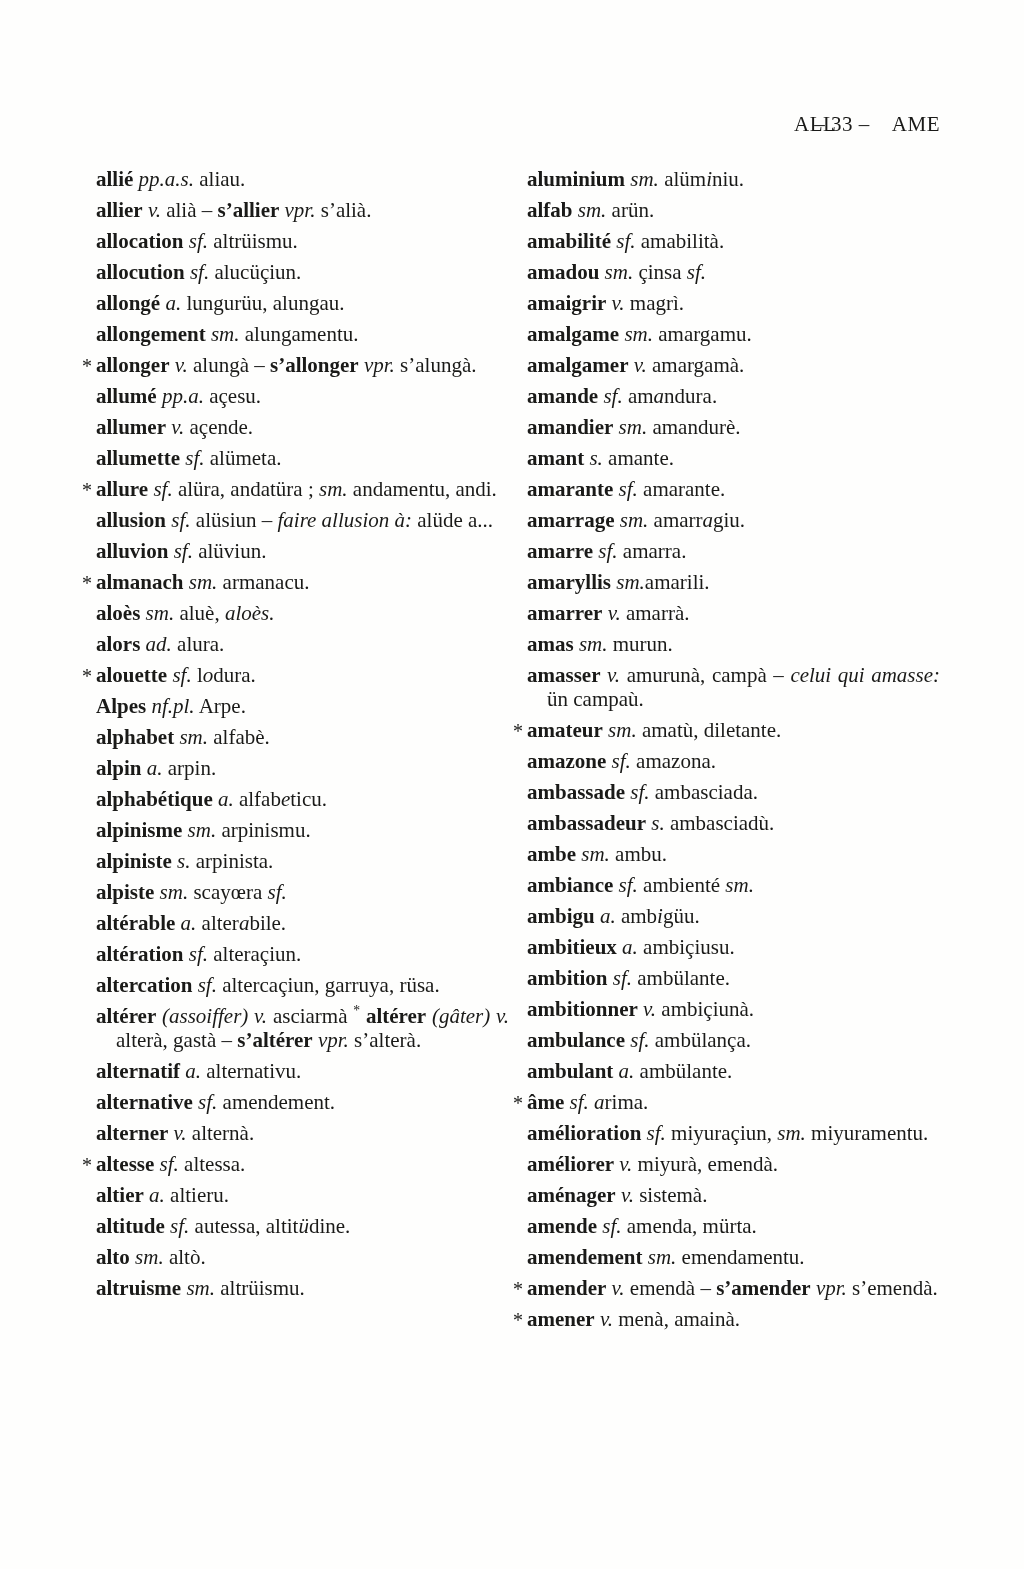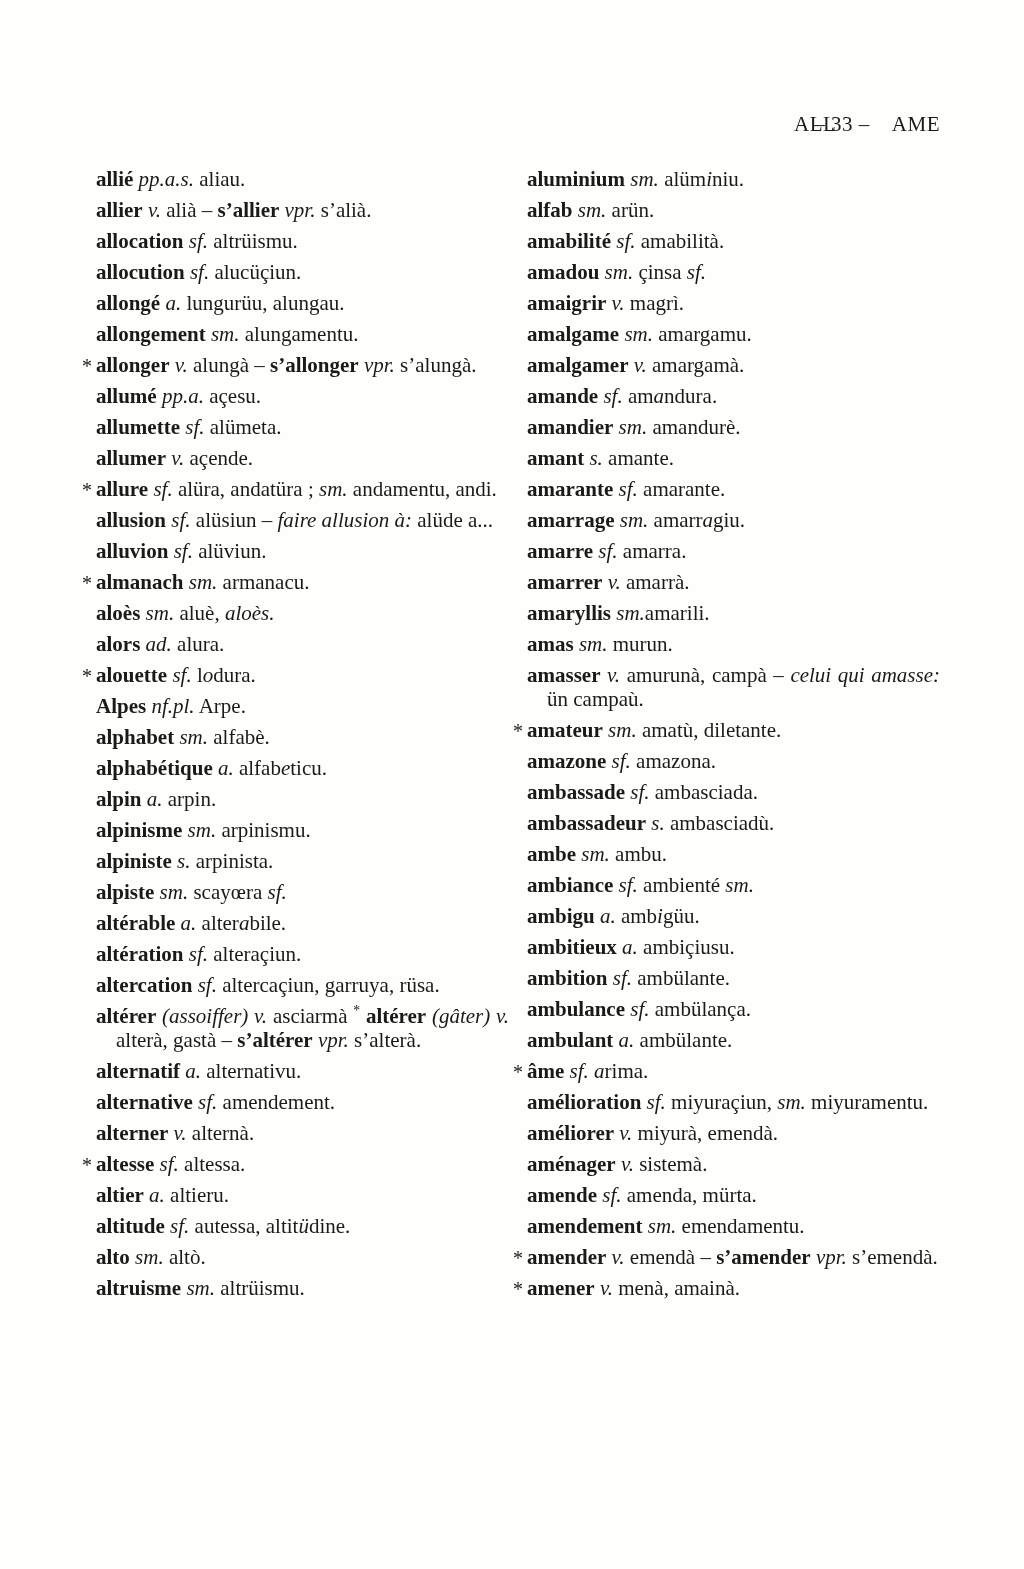--- a/index.html
+++ b/index.html
@@ -59,33 +59,33 @@
   <div class="columns">
     <div class="col" id="col-left">
         <p class="entry"><span class="rb">allié</span><span class="ri"> pp.a.s.</span><span class="rn"> aliau.</span></p>
         <p class="entry"><span class="rb">allier</span><span class="ri"> v.</span><span class="rn"> alià – </span><span class="rb">s’allier</span><span class="ri"> vpr.</span><span class="rn"> s’alià.</span></p>
         <p class="entry"><span class="rb">allocation</span><span class="ri"> sf.</span><span class="rn"> altrüismu.</span></p>
         <p class="entry"><span class="rb">allocution</span><span class="ri"> sf.</span><span class="rn"> alucüçiun.</span></p>
         <p class="entry"><span class="rb">allongé</span><span class="ri"> a.</span><span class="rn"> lungurüu, alungau.</span></p>
         <p class="entry"><span class="rb">allongement</span><span class="ri"> sm.</span><span class="rn"> alungamentu.</span></p>
         <p class="entry"><span class="star">*</span><span class="rb">allonger</span><span class="ri"> v.</span><span class="rn"> alungà – </span><span class="rb">s’allonger</span><span class="ri"> vpr.</span><span class="rn"> s’alungà.</span></p>
         <p class="entry"><span class="rb">allumé</span><span class="ri"> pp.a.</span><span class="rn"> açesu.</span></p>
+        <p class="entry"><span class="rb">allumer</span><span class="ri"> v.</span><span class="rn"> açende.</span></p>
         <p class="entry"><span class="rb">allumette</span><span class="ri"> sf.</span><span class="rn"> alümeta.</span></p>
-        <p class="entry"><span class="rb">allumer</span><span class="ri"> v.</span><span class="rn"> açende.</span></p>
         <p class="entry"><span class="star">*</span><span class="rb">allure</span><span class="ri"> sf.</span><span class="rn"> alüra, andatüra ; </span><span class="ri">sm.</span><span class="rn"> andamentu, andi.</span></p>
         <p class="entry"><span class="rb">allusion</span><span class="ri"> sf.</span><span class="rn"> alüsiun – </span><span class="ri">faire allusion à:</span><span class="rn"> alüde a...</span></p>
         <p class="entry"><span class="rb">alluvion</span><span class="ri"> sf.</span><span class="rn"> alüviun.</span></p>
         <p class="entry"><span class="star">*</span><span class="rb">almanach</span><span class="ri"> sm.</span><span class="rn"> armanacu.</span></p>
         <p class="entry"><span class="rb">aloès</span><span class="ri"> sm.</span><span class="rn"> aluè, </span><span class="ri">aloès.</span></p>
         <p class="entry"><span class="rb">alors</span><span class="ri"> ad.</span><span class="rn"> alura.</span></p>
         <p class="entry"><span class="star">*</span><span class="rb">alouette</span><span class="ri"> sf.</span><span class="rn"> l</span><span class="ri">o</span><span class="rn">dura.</span></p>
         <p class="entry"><span class="rb">Alpes</span><span class="ri"> nf.pl.</span><span class="rn"> Arpe.</span></p>
         <p class="entry"><span class="rb">alphabet</span><span class="ri"> sm.</span><span class="rn"> alfabè.</span></p>
+        <p class="entry"><span class="rb">alpin</span><span class="ri"> a.</span><span class="rn"> arpin.</span></p>
         <p class="entry"><span class="rb">alphabétique</span><span class="ri"> a.</span><span class="rn"> alfab</span><span class="ri">e</span><span class="rn">ticu.</span></p>
-        <p class="entry"><span class="rb">alpin</span><span class="ri"> a.</span><span class="rn"> arpin.</span></p>
         <p class="entry"><span class="rb">alpinisme</span><span class="ri"> sm.</span><span class="rn"> arpinismu.</span></p>
         <p class="entry"><span class="rb">alpiniste</span><span class="ri"> s.</span><span class="rn"> arpinista.</span></p>
         <p class="entry"><span class="rb">alpiste</span><span class="ri"> sm.</span><span class="rn"> scayœra </span><span class="ri">sf.</span></p>
         <p class="entry"><span class="rb">altérable</span><span class="ri"> a.</span><span class="rn"> alter</span><span class="ri">a</span><span class="rn">bile.</span></p>
         <p class="entry"><span class="rb">altération</span><span class="ri"> sf.</span><span class="rn"> alteraçiun.</span></p>
         <p class="entry"><span class="rb">altercation</span><span class="ri"> sf.</span><span class="rn"> altercaçiun, garruya, rüsa.</span></p>
         <p class="entry"><span class="rb">altérer</span><span class="ri"> (assoiffer) v.</span><span class="rn"> asciarmà </span><span class="rsup">*</span><span class="rn"> </span><span class="rb">altérer</span><span class="ri"> (gâter) v.</span><span class="rn"> alterà, gastà – </span><span class="rb">s’altérer</span><span class="ri"> vpr.</span><span class="rn"> s’alterà.</span></p>
         <p class="entry"><span class="rb">alternatif</span><span class="ri"> a.</span><span class="rn"> alternativu.</span></p>
         <p class="entry"><span class="rb">alternative</span><span class="ri"> sf.</span><span class="rn"> amendement.</span></p>
         <p class="entry"><span class="rb">alterner</span><span class="ri"> v.</span><span class="rn"> alternà.</span></p>
@@ -102,33 +102,34 @@
         <p class="entry"><span class="rb">amadou</span><span class="ri"> sm.</span><span class="rn"> çinsa </span><span class="ri">sf.</span></p>
         <p class="entry"><span class="rb">amaigrir</span><span class="ri"> v.</span><span class="rn"> magrì.</span></p>
         <p class="entry"><span class="rb">amalgame</span><span class="ri"> sm.</span><span class="rn"> amargamu.</span></p>
         <p class="entry"><span class="rb">amalgamer</span><span class="ri"> v.</span><span class="rn"> amargamà.</span></p>
         <p class="entry"><span class="rb">amande</span><span class="ri"> sf.</span><span class="rn"> am</span><span class="ri">a</span><span class="rn">ndura.</span></p>
         <p class="entry"><span class="rb">amandier</span><span class="ri"> sm.</span><span class="rn"> amandurè.</span></p>
         <p class="entry"><span class="rb">amant</span><span class="ri"> s.</span><span class="rn"> amante.</span></p>
         <p class="entry"><span class="rb">amarante</span><span class="ri"> sf.</span><span class="rn"> amarante.</span></p>
         <p class="entry"><span class="rb">amarrage</span><span class="ri"> sm.</span><span class="rn"> amarr</span><span class="ri">a</span><span class="rn">giu.</span></p>
         <p class="entry"><span class="rb">amarre</span><span class="ri"> sf.</span><span class="rn"> amarra.</span></p>
+        <p class="entry"><span class="rb">amaryllis</span><span class="ri"> sm.</span><span class="rn">amarili.</span></p>
         <p class="entry"><span class="rb">amarrer</span><span class="ri"> v.</span><span class="rn"> amarrà.</span></p>
-        <p class="entry"><span class="rb">amaryllis</span><span class="ri"> sm.</span><span class="rn">amarili.</span></p>
         <p class="entry"><span class="rb">amas</span><span class="ri"> sm.</span><span class="rn"> murun.</span></p>
         <p class="entry"><span class="rb">amasser</span><span class="ri"> v.</span><span class="rn"> amurunà, campà – </span><span class="ri">celui qui amasse:</span><span class="rn"> ün campaù.</span></p>
         <p class="entry"><span class="star">*</span><span class="rb">amateur</span><span class="ri"> sm.</span><span class="rn"> amatù, diletante.</span></p>
         <p class="entry"><span class="rb">amazone</span><span class="ri"> sf.</span><span class="rn"> amazona.</span></p>
         <p class="entry"><span class="rb">ambassade</span><span class="ri"> sf.</span><span class="rn"> ambasciada.</span></p>
         <p class="entry"><span class="rb">ambassadeur</span><span class="ri"> s.</span><span class="rn"> ambasciadù.</span></p>
         <p class="entry"><span class="rb">ambe</span><span class="ri"> sm.</span><span class="rn"> ambu.</span></p>
         <p class="entry"><span class="rb">ambiance</span><span class="ri"> sf.</span><span class="rn"> ambienté </span><span class="ri">sm.</span></p>
         <p class="entry"><span class="rb">ambigu</span><span class="ri"> a.</span><span class="rn"> amb</span><span class="ri">i</span><span class="rn">güu.</span></p>
         <p class="entry"><span class="rb">ambitieux</span><span class="ri"> a.</span><span class="rn"> ambiçiusu.</span></p>
         <p class="entry"><span class="rb">ambition</span><span class="ri"> sf.</span><span class="rn"> ambülante.</span></p>
+        <p class="entry"><span class="rb">ambitionner</span><span class="ri"> v.</span><span class="rn"> ambiçiunà.</span></p>
         <p class="entry"><span class="rb">ambulance</span><span class="ri"> sf.</span><span class="rn"> ambülança.</span></p>
         <p class="entry"><span class="rb">ambulant</span><span class="ri"> a.</span><span class="rn"> ambülante.</span></p>
         <p class="entry"><span class="star">*</span><span class="rb">âme</span><span class="ri"> sf.</span><span class="rn"> </span><span class="ri">a</span><span class="rn">rima.</span></p>
         <p class="entry"><span class="rb">amélioration</span><span class="ri"> sf.</span><span class="rn"> miyuraçiun, </span><span class="ri">sm.</span><span class="rn"> miyuramentu.</span></p>
         <p class="entry"><span class="rb">améliorer</span><span class="ri"> v.</span><span class="rn"> miyurà, emendà.</span></p>
         <p class="entry"><span class="rb">aménager</span><span class="ri"> v.</span><span class="rn"> sistemà.</span></p>
         <p class="entry"><span class="rb">amende</span><span class="ri"> sf.</span><span class="rn"> amenda, mürta.</span></p>
         <p class="entry"><span class="rb">amendement</span><span class="ri"> sm.</span><span class="rn"> emendamentu.</span></p>
         <p class="entry"><span class="star">*</span><span class="rb">amender</span><span class="ri"> v.</span><span class="rn"> emendà – </span><span class="rb">s’amender</span><span class="ri"> vpr.</span><span class="rn"> s’emendà.</span></p>
         <p class="entry"><span class="star">*</span><span class="rb">amener</span><span class="ri"> v.</span><span class="rn"> menà, amainà.</span></p>

